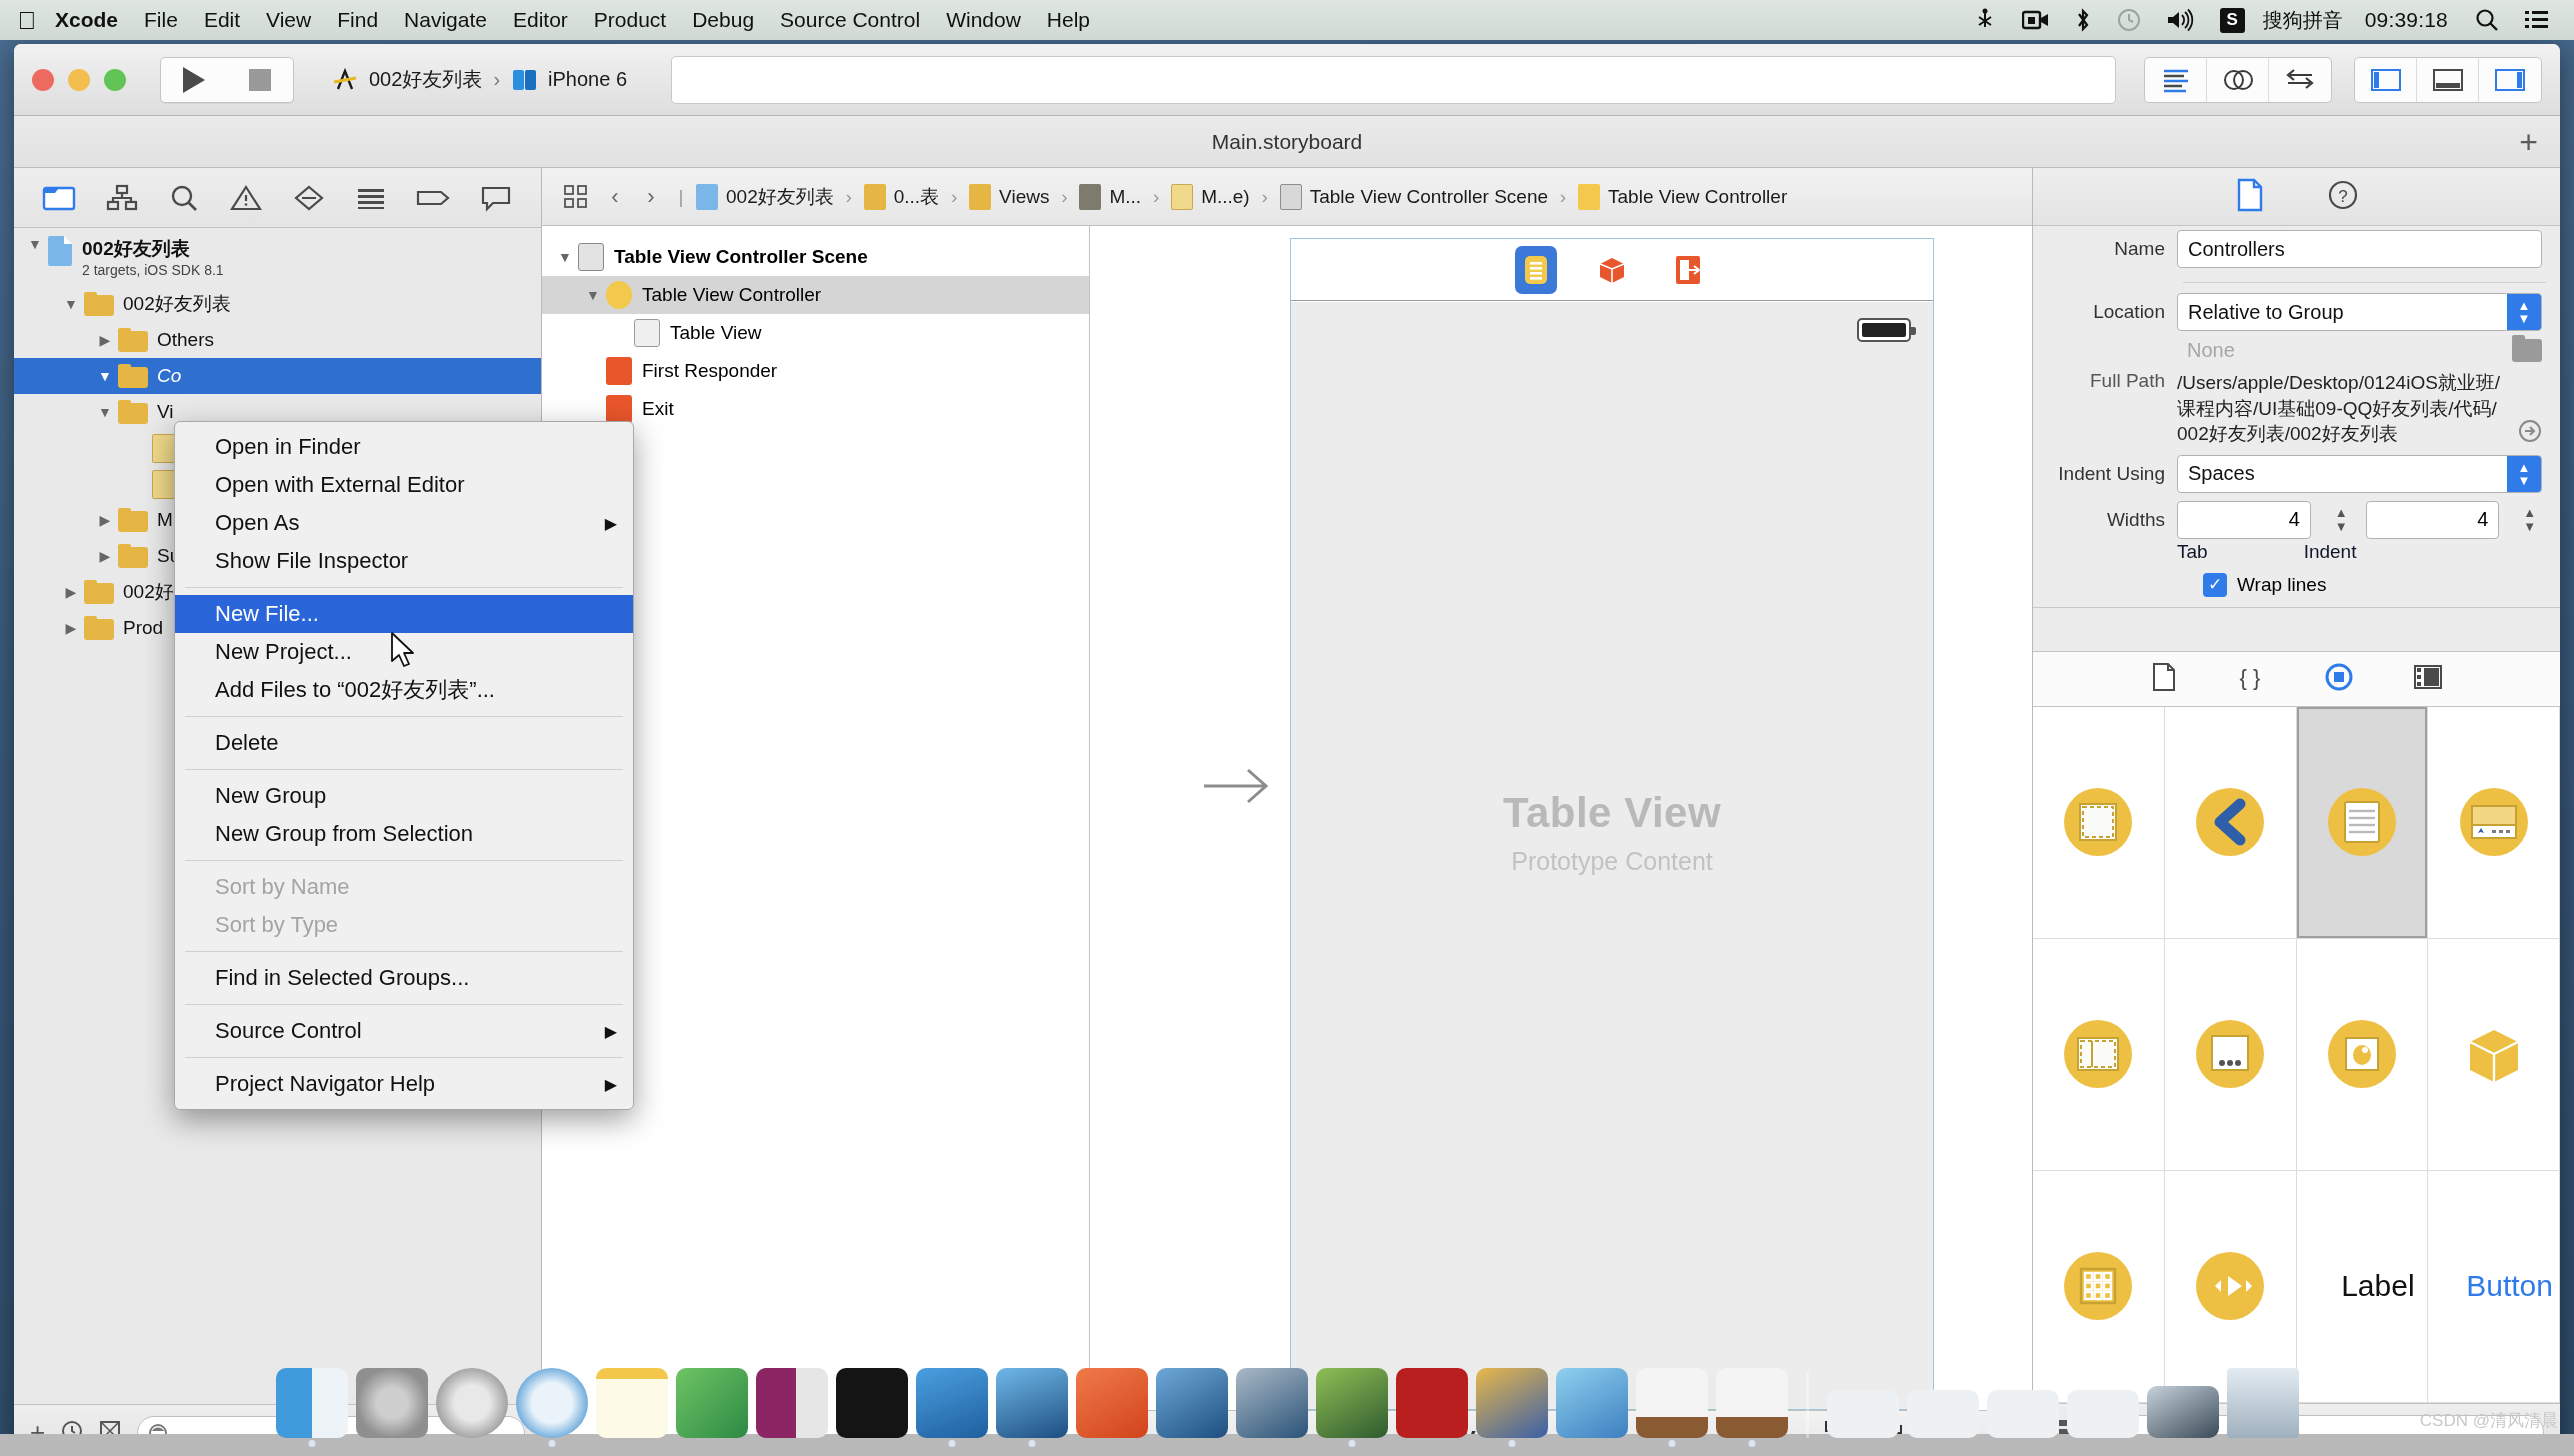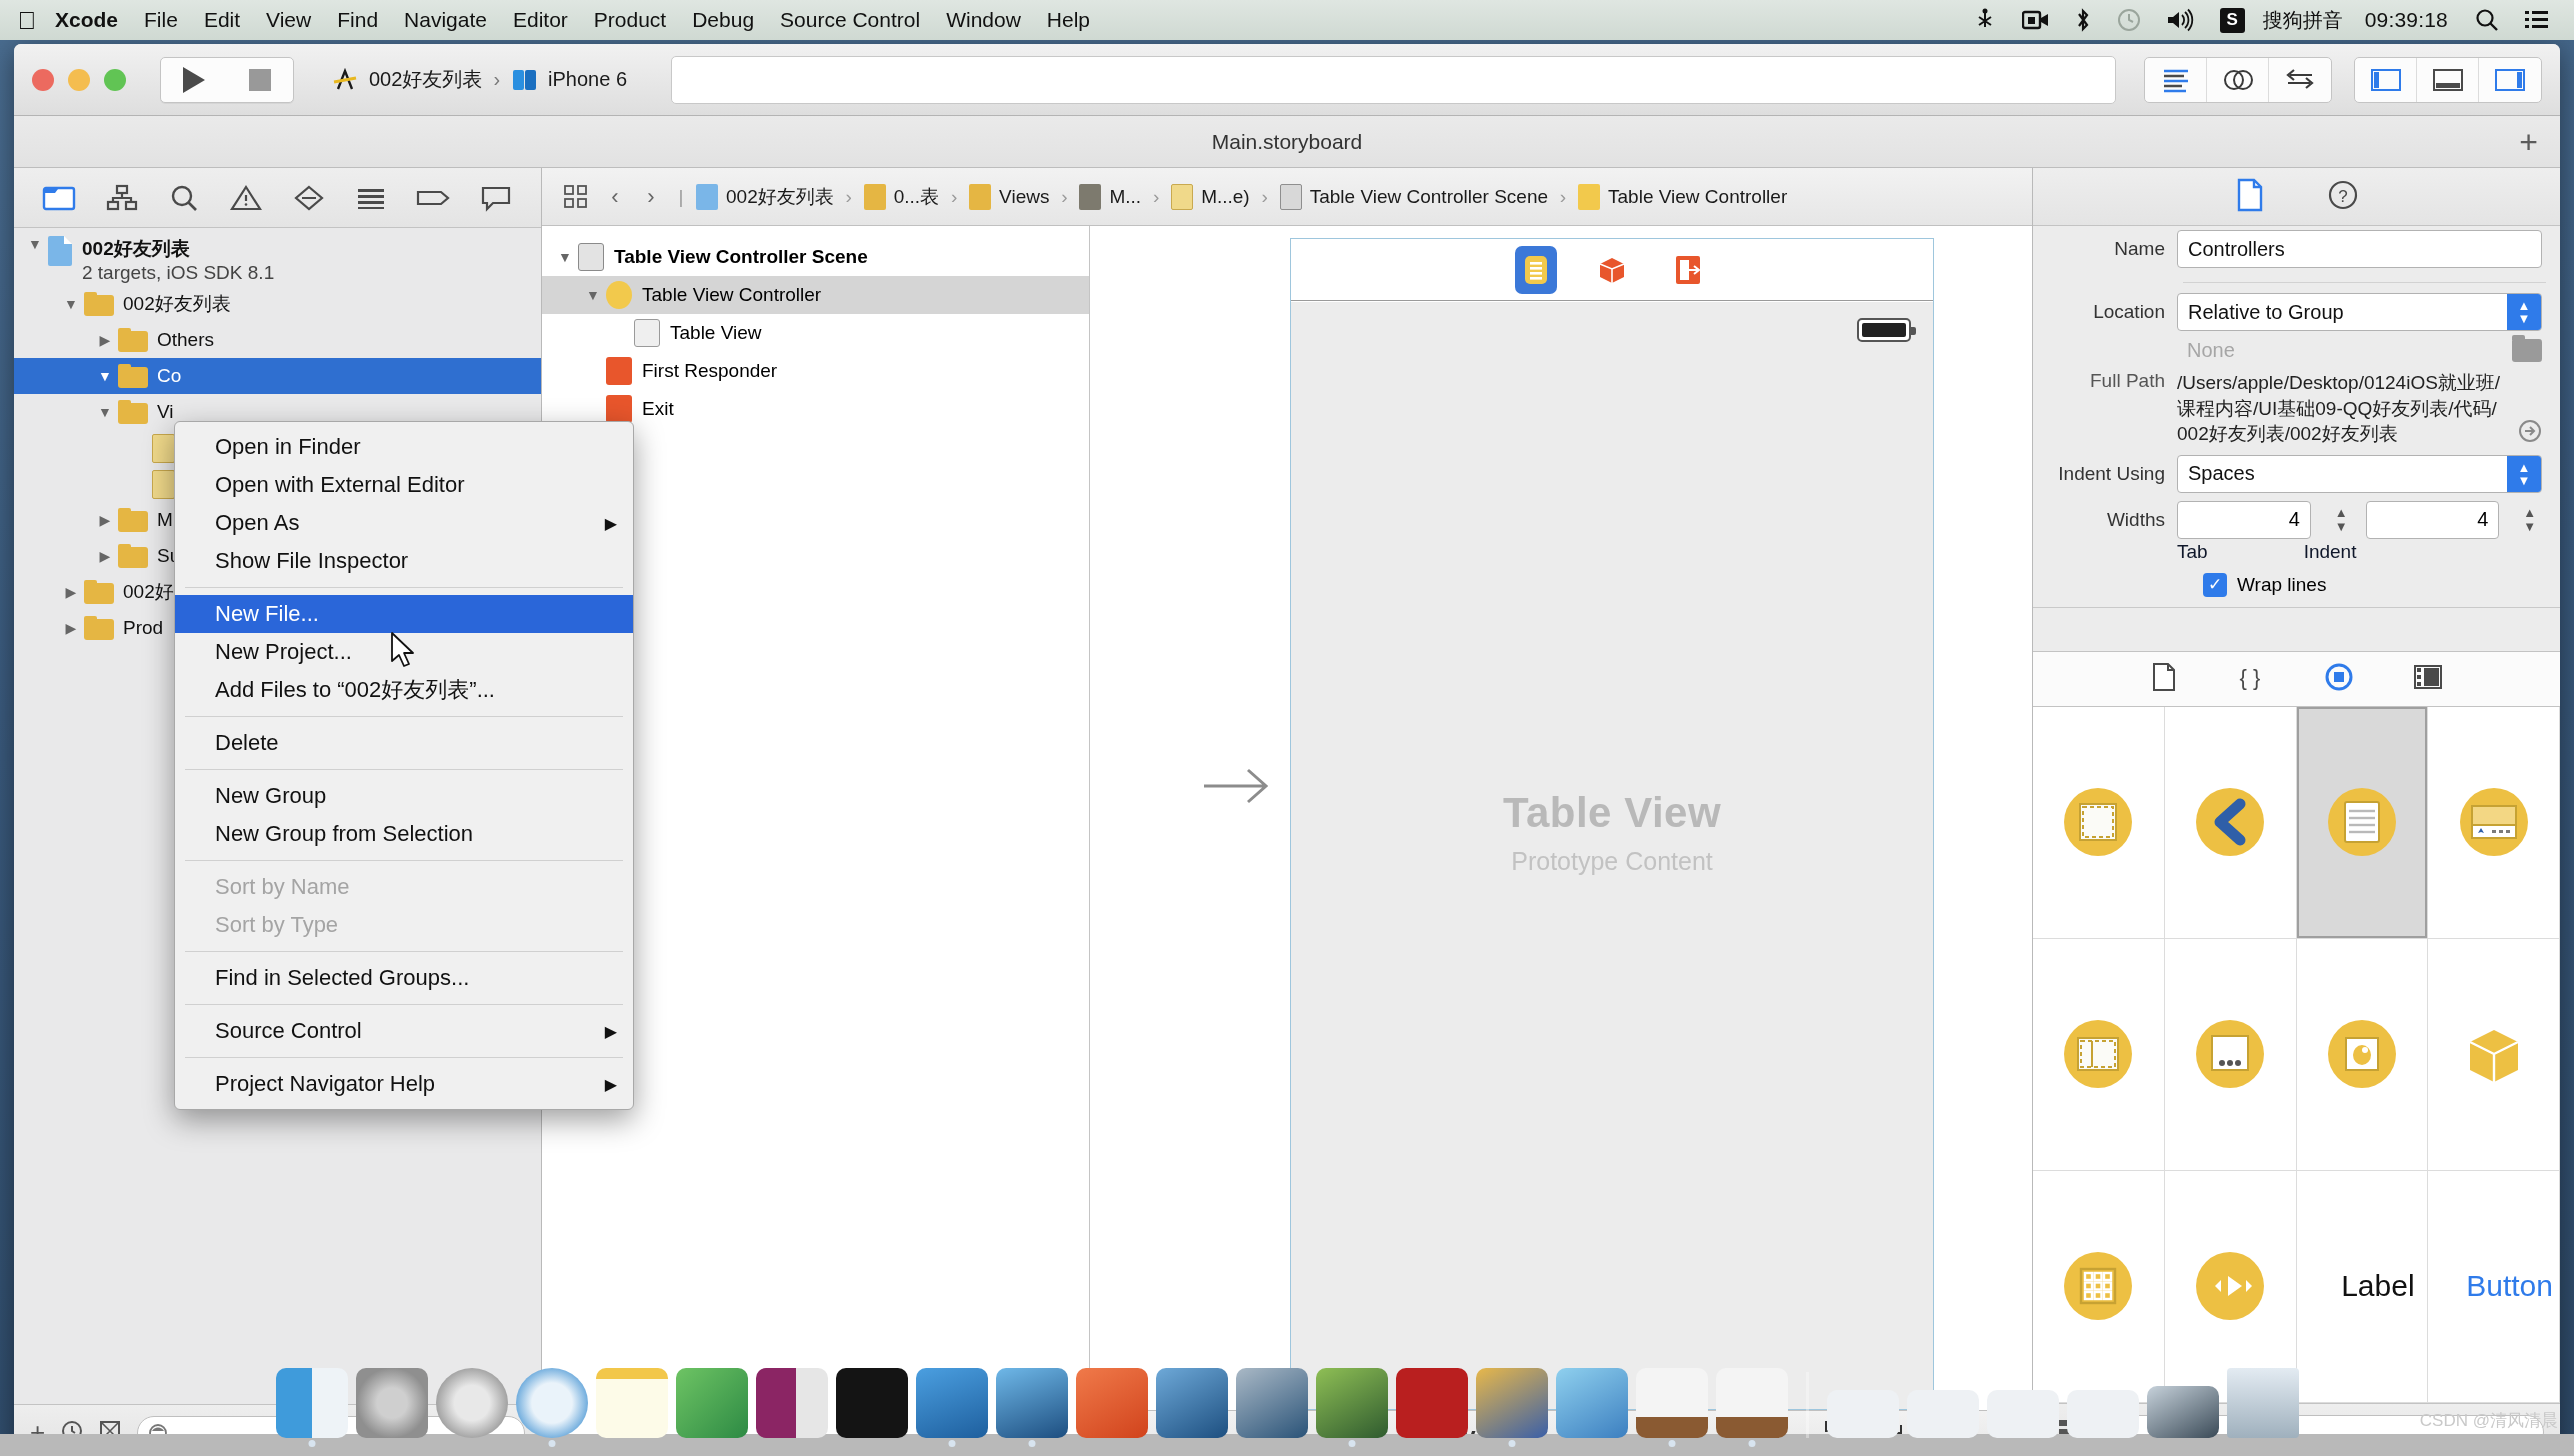--- a/index.html
+++ b/index.html
@@ -97,21 +97,21 @@
   .tw.r::before { content:"\25B6"; }
   .tw.d::before { content:"\25BC"; }
   .folder { width:30px; height:24px; flex:0 0 30px; margin-right:9px; position:relative; }
   .folder::before { content:""; position:absolute; left:0; top:3px; width:30px; height:21px; background:#e5b643; border-radius:2px 3px 3px 3px; }
   .folder::after { content:""; position:absolute; left:0; top:0px; width:13px; height:6px; background:#e5b643; border-radius:2px 2px 0 0; }
   .projicon { width:24px; height:30px; flex:0 0 24px; margin-right:10px; background:#7ab6e8; border-radius:2px; position:relative; }
   .projicon::after{content:"";position:absolute;right:0;top:0;border-width:0 8px 8px 0;border-style:solid;border-color:#fff #e9e9ea;}
   .fileicon { width:23px; height:29px; flex:0 0 23px; margin-right:10px; background:#f0d98a; border:1px solid #c8a84d; border-radius:2px; }
   .rowlabel { font-size:19px; }
   .rowlabel.b { font-weight:bold; }
-  .rowsub { font-size:19px; color:#444; }
+  .rowsub { font-size:14px; color:#444; }
   .row.selected { background:#2f6fd0; color:#fff; border-radius:0; }
   .row.selected .tw { color:#fff; }
   #nav-filter { height:56px; flex:0 0 56px; border-top:1px solid #c3c3c3; background:linear-gradient(180deg,#eeeeee,#e2e2e2);
                display:flex; align-items:center; gap:16px; padding:0 16px; }
   .filterfield { flex:1 1 auto; height:34px; background:#fff; border:1px solid #bfbfbf; border-radius:17px; display:flex; align-items:center; padding:0 10px; }
 
   
   #center { flex:1 1 auto; display:flex; flex-direction:column; min-width:0; background:#fff; }
   #jumpbar { height:58px; flex:0 0 58px; display:flex; align-items:center; gap:2px;
              background:linear-gradient(180deg,#f2f2f2,#e6e6e6); border-bottom:1px solid #c0c0c0; padding:0 14px; font-size:19px; color:#1a1a1a; }
@@ -462,21 +462,21 @@
           <div class="row" style="padding-left:44px;">
             <div class="tw d"></div>
             <div class="folder"></div>
             <div class="rowlabel">002好友列表</div>
           </div>
           <div class="row" style="padding-left:78px;">
             <div class="tw r"></div>
             <div class="folder"></div>
             <div class="rowlabel">Others</div>
           </div>
-          <div class="row selected" style="padding-left:78px;">
+          <div class="row selected" style="padding-left:78px;font-style:italic;">
             <div class="tw d"></div>
             <div class="folder"></div>
             <div class="rowlabel">Co</div>
           </div>
           <div class="row" style="padding-left:78px;">
             <div class="tw d"></div>
             <div class="folder"></div>
             <div class="rowlabel">Vi</div>
           </div>
           <div class="row" style="padding-left:138px;">

